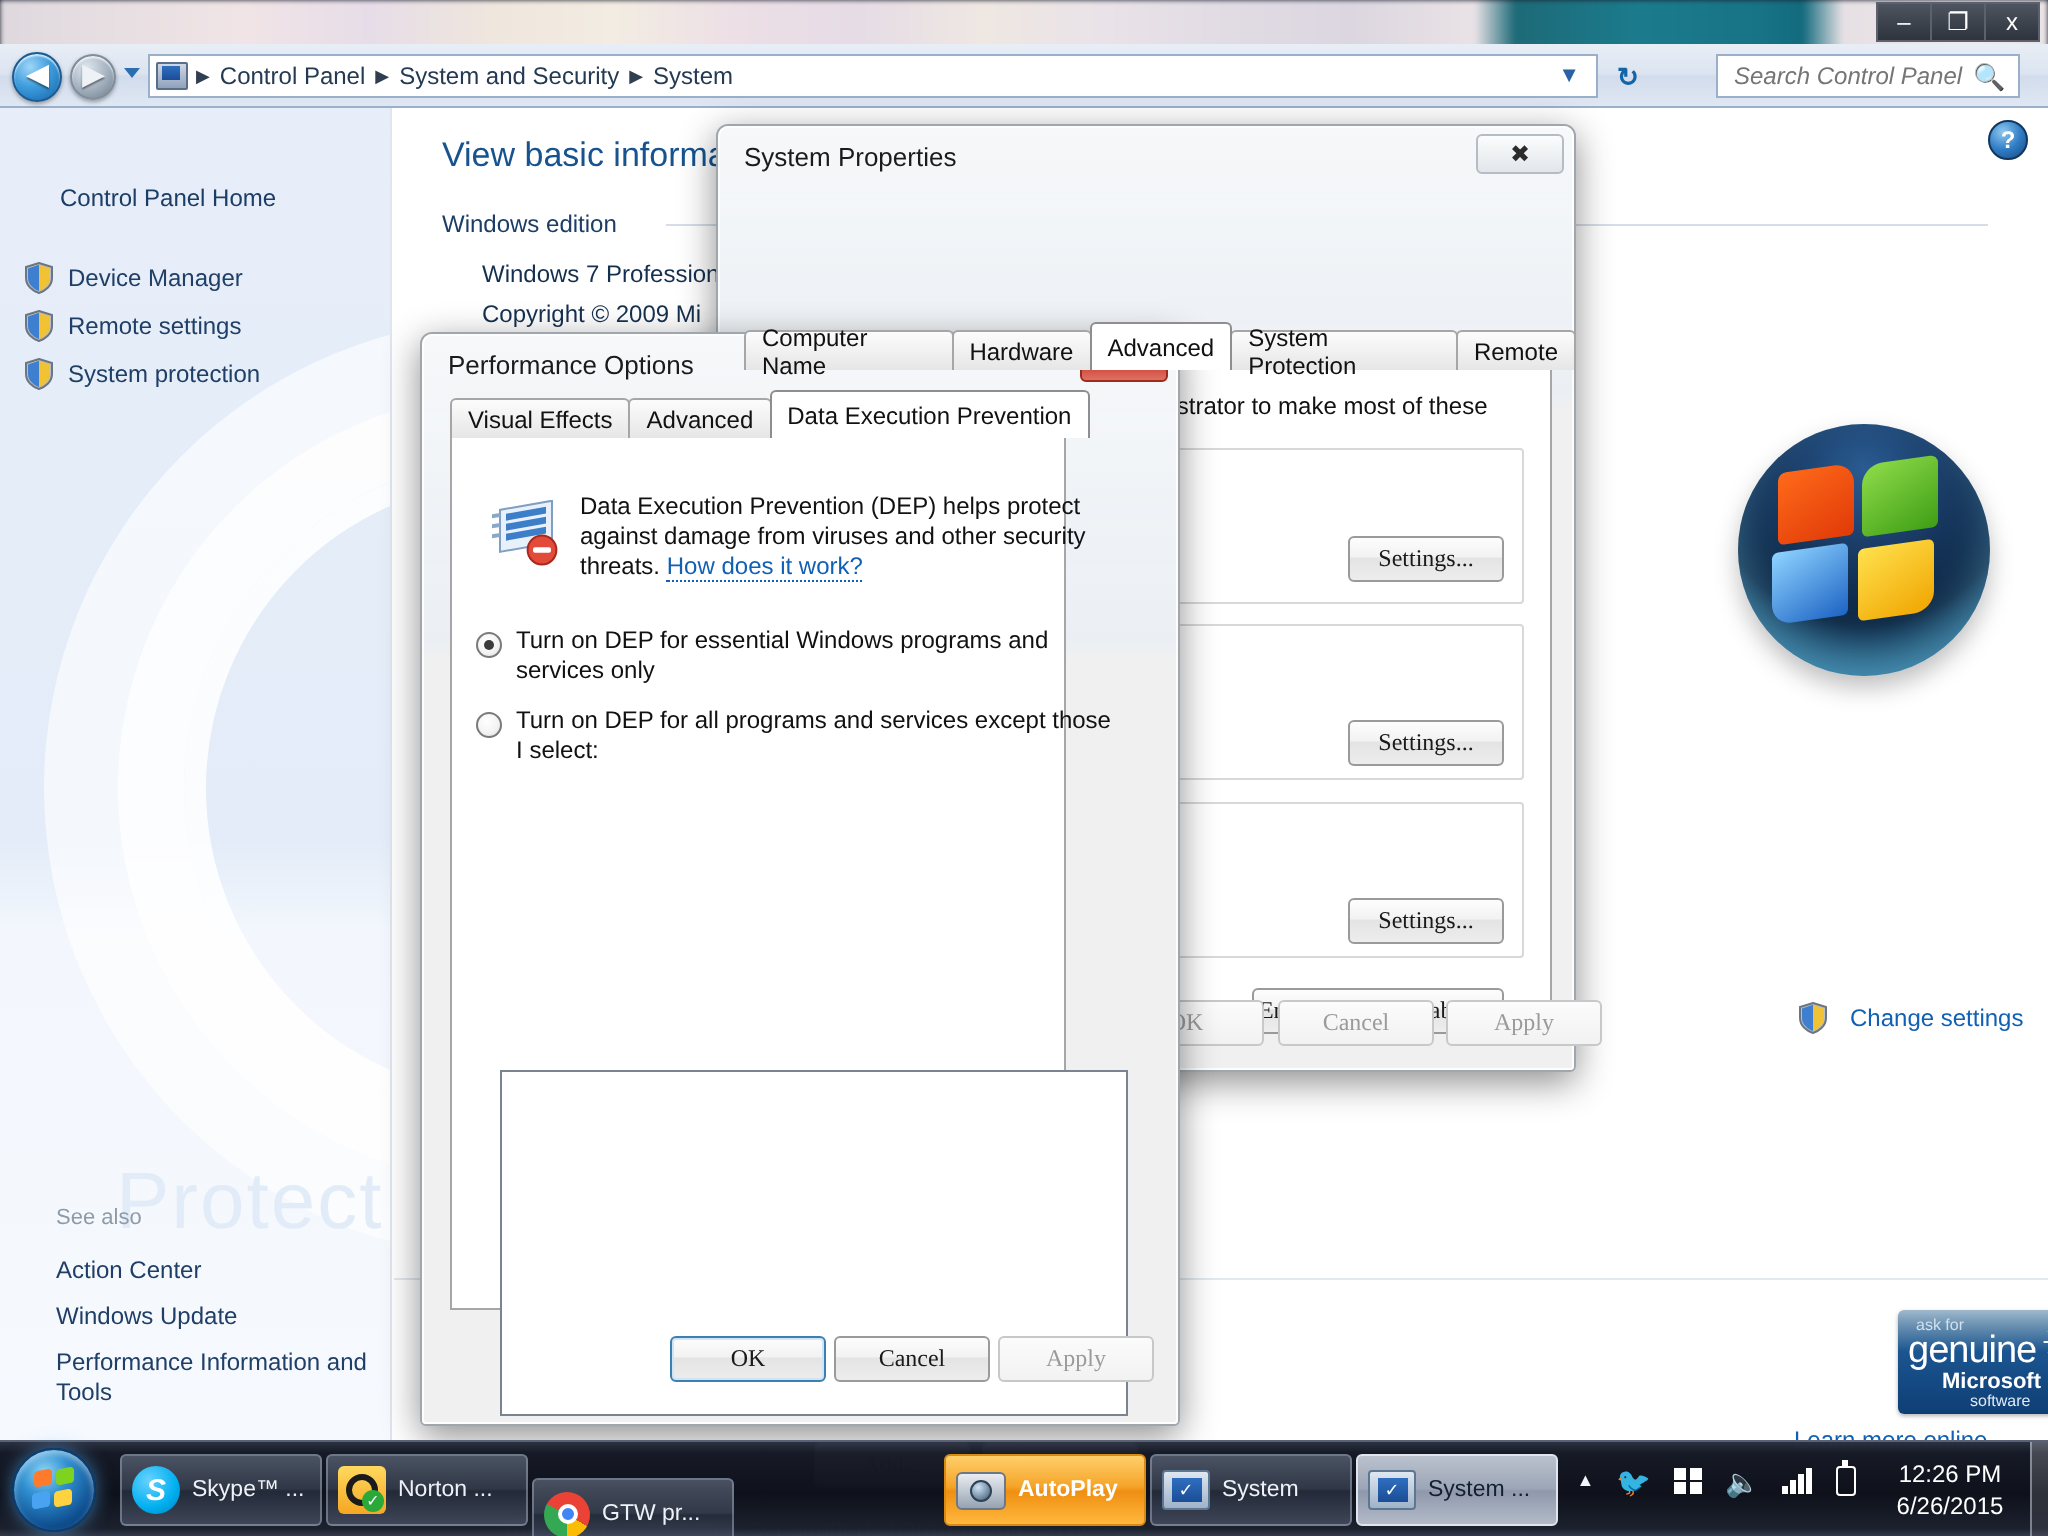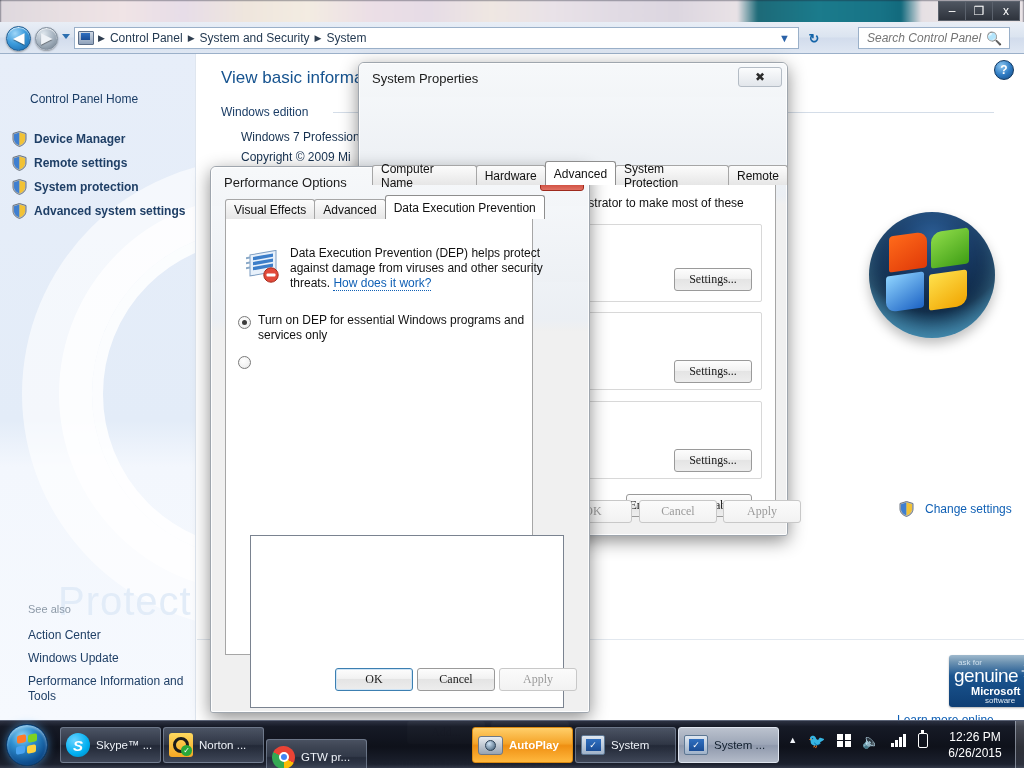--- a/index.html
+++ b/index.html
@@ -133,21 +133,21 @@
   }
   .cp-home {
     position:absolute; left:30px; top:38px; font-size:12px; color:#1b3d66;
   }
   .side-list { position:absolute; left:8px; top:73px; width:188px; }
   .side-item { display:flex; align-items:center; height:24px; padding-left:4px; }
   .shield {
     width:15px;height:16px;margin-right:7px;flex:0 0 auto;position:relative;
   }
   .shield svg{display:block}
-  .side-item span.lbl { font-size:12px; color:#1f3f66;font-weight:bold; }
+  .side-item span.lbl { font-size:12px; color:#1f3f66; }
 
   .see-also {
     position:absolute; left:28px; top:549px; font-size:11px; color:#8d9aa8;
   }
   .sa-list { position:absolute; left:28px; top:570px; width:168px; }
   .sa-item { font-size:12px; color:#1f3f66; line-height:23px; }
   .sa-item.two { line-height:15px; padding-top:4px; }
 
   .rightpane { position:absolute; left:197px; top:0; right:0; height:666px; background:#fff; }
   .page-title {
@@ -387,30 +387,20 @@
           <div class="side-item">
             <span class="shield">
               <svg width="15" height="16" viewBox="0 0 15 16">
                   <path d="M7.5 0.5 L14 2.5 V8 C14 12 10.5 14.5 7.5 15.5 C4.5 14.5 1 12 1 8 V2.5 Z" fill="#b8bfc7" stroke="#6d7580"></path>
                   <path d="M7.5 1.4 L7.5 14.5 C5 13.6 2 11.4 2 8 V3.2 Z" fill="#3f7fd0"></path>
                   <path d="M7.5 1.4 L13 3.2 V8 C13 11.4 10 13.6 7.5 14.5 Z" fill="#f2c235"></path>
                 </svg>
             </span>
             <span class="lbl">System protection</span>
           </div>
-          <div class="side-item">
-            <span class="shield">
-              <svg width="15" height="16" viewBox="0 0 15 16">
-                  <path d="M7.5 0.5 L14 2.5 V8 C14 12 10.5 14.5 7.5 15.5 C4.5 14.5 1 12 1 8 V2.5 Z" fill="#b8bfc7" stroke="#6d7580"></path>
-                  <path d="M7.5 1.4 L7.5 14.5 C5 13.6 2 11.4 2 8 V3.2 Z" fill="#3f7fd0"></path>
-                  <path d="M7.5 1.4 L13 3.2 V8 C13 11.4 10 13.6 7.5 14.5 Z" fill="#f2c235"></path>
-                </svg>
-            </span>
-            <span class="lbl">Advanced system settings</span>
-          </div>
         </div>
 
         <div class="see-also">See also</div>
         <div class="sa-list">
           <div class="sa-item">Action Center</div>
           <div class="sa-item">Windows Update</div>
           <div class="sa-item two">Performance Information and Tools</div>
         </div>
       </div>
 
@@ -527,20 +517,24 @@
         <span style="color:#1060b5;border-bottom:1px dotted #1060b5;cursor:pointer;">How does it work?</span>
       </div>
 
       <div class="radio on" style="left:12px;top:97px;"></div>
       <div style="position:absolute;left:32px;top:94px;width:300px;font-size:12px;color:#111;line-height:15px;">
         <span>Turn on DEP for essential Windows programs and services</span>
         <span>only</span>
       </div>
 
       <div class="radio" style="left:12px;top:137px;"></div>
+      <div style="position:absolute;left:32px;top:134px;width:300px;font-size:12px;color:#111;line-height:15px;">
+        <span>Turn on DEP for all programs and services except those I</span>
+        <span>select:</span>
+      </div>
 
       <div class="listbox" style="left:24px;top:317px;width:314px;height:173px;top:316px;"></div>
 
       <div class="btn disabled" style="left:181px;top:502px;width:78px;height:23px;">Add...</div>
       <div class="btn disabled" style="left:265px;top:502px;width:78px;height:23px;">Remove</div>
 
       <div style="position:absolute;left:24px;top:538px;font-size:12px;color:#8a8a8a;white-space:nowrap;">Your computer's processor supports hardware-based DEP.</div>
     </div>
 
     <div class="btn default" style="left:124px;top:501px;width:78px;height:23px;">OK</div>

